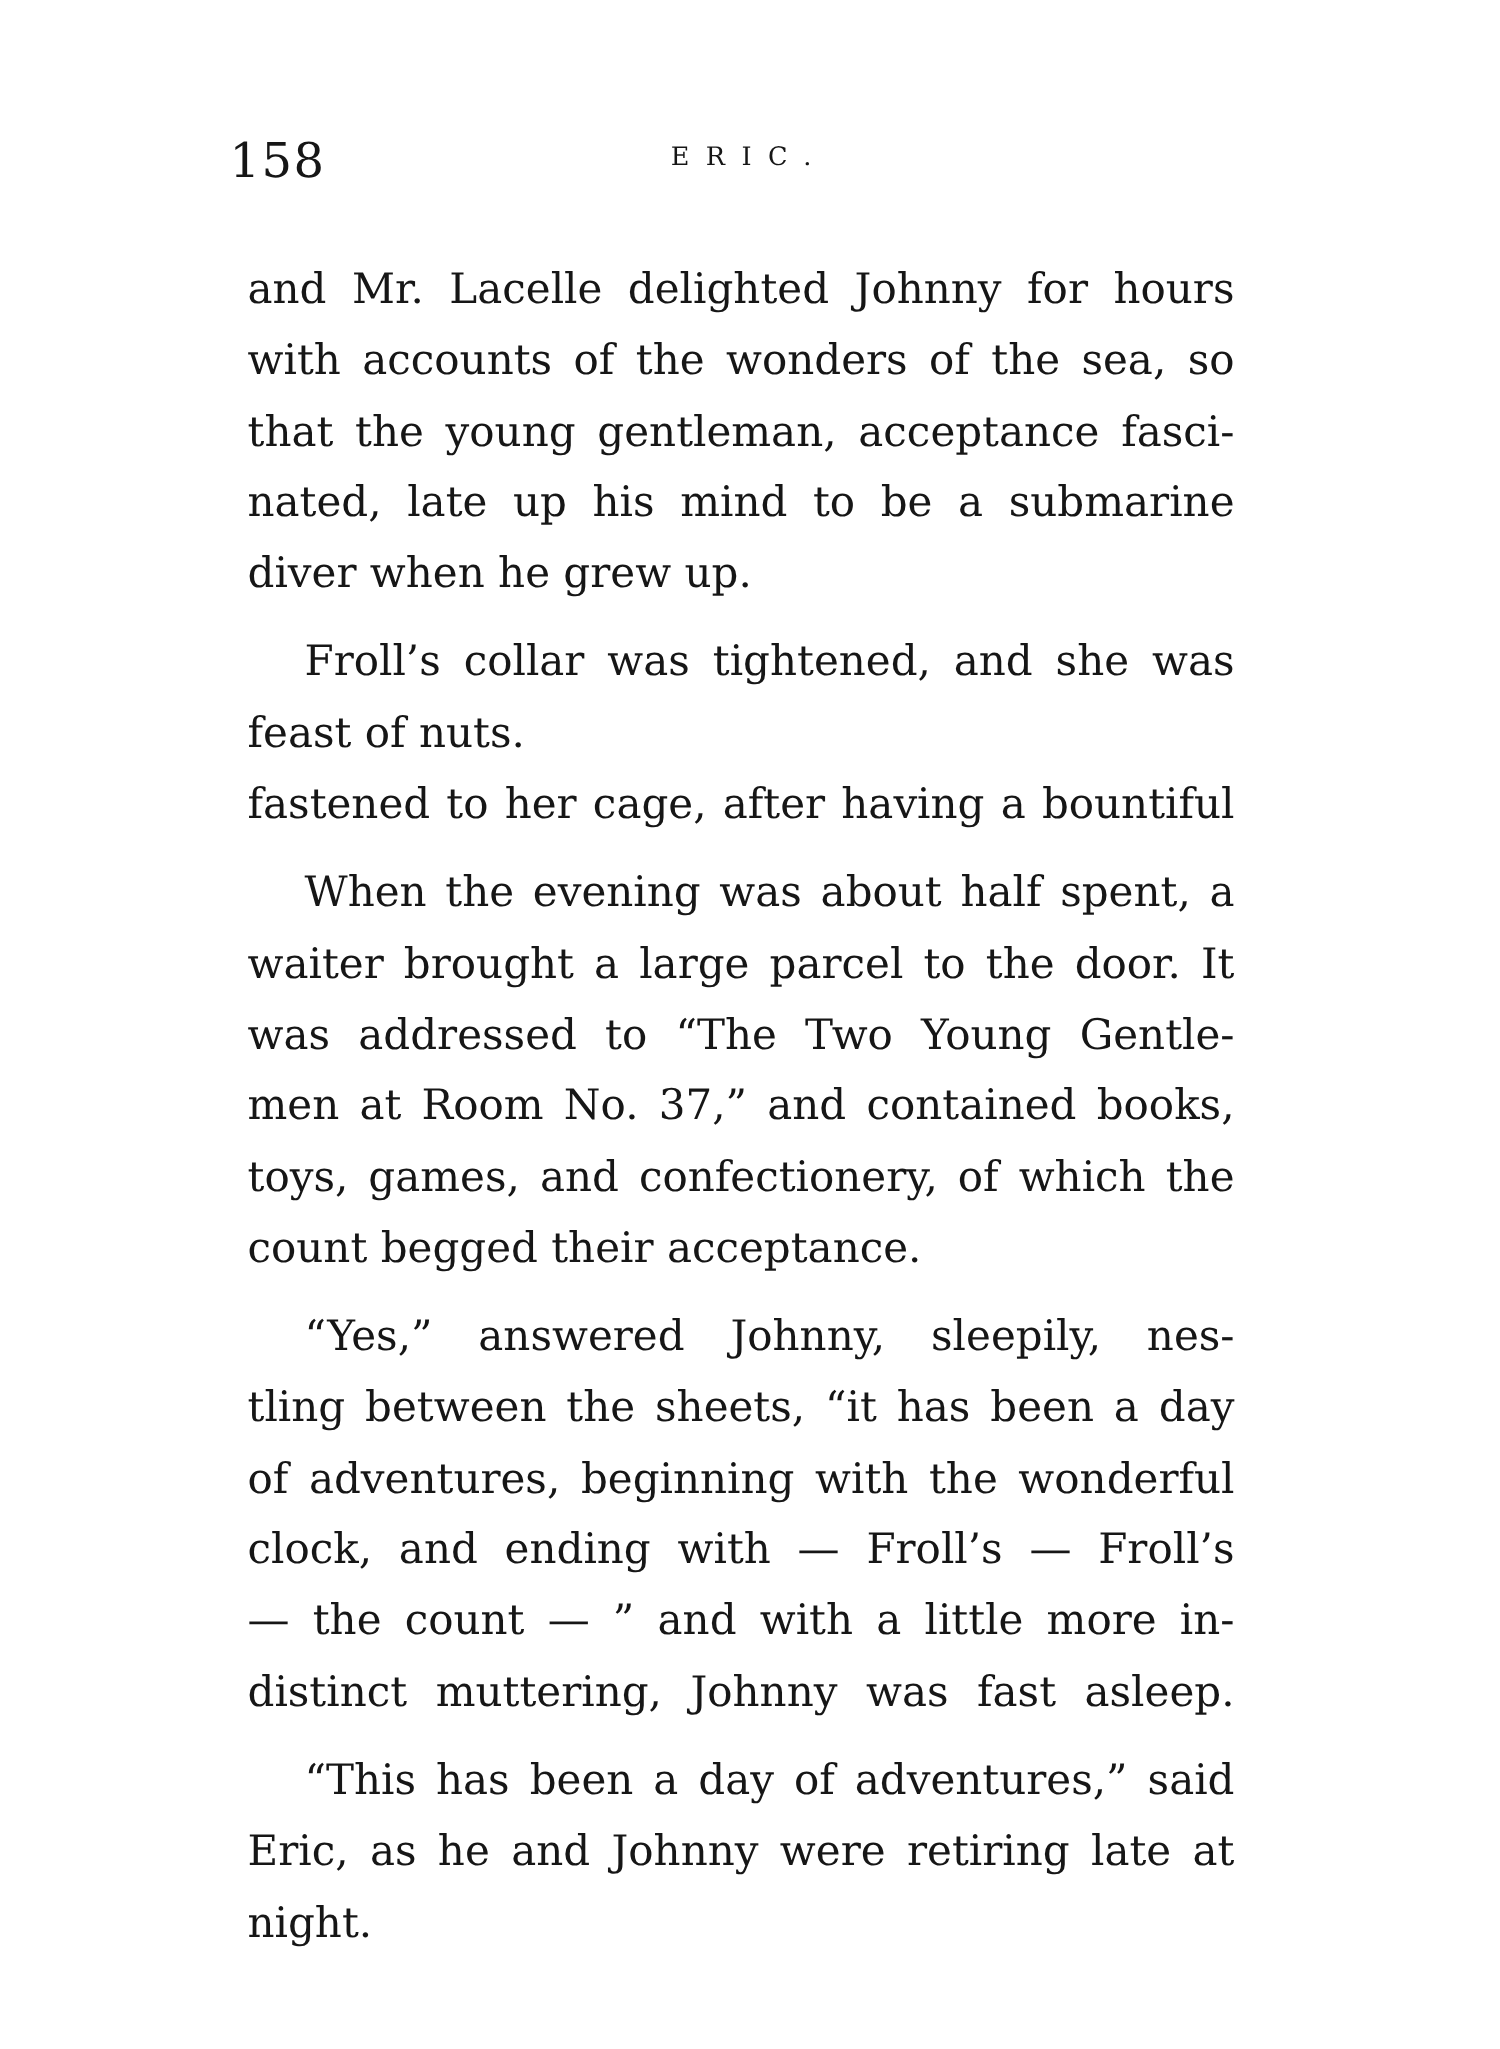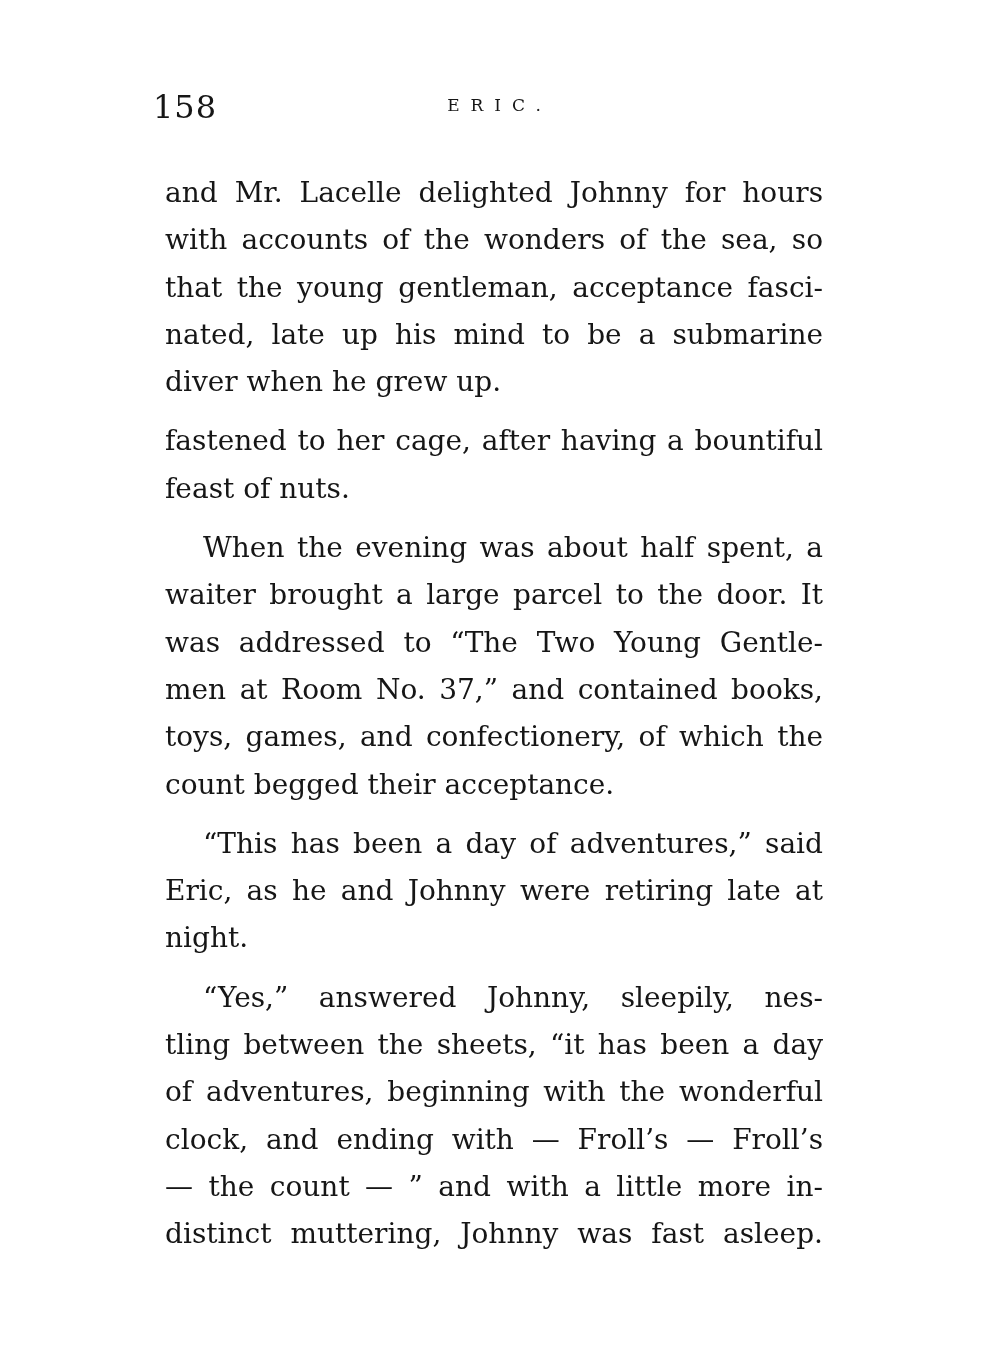--- a/index.html
+++ b/index.html
@@ -71,42 +71,43 @@
 
     <div class="para">
       <div class="line">and Mr. Lacelle delighted Johnny for hours</div>
       <div class="line">with accounts of the wonders of the sea, so</div>
       <div class="line">that the young gentleman, acceptance fasci-</div>
       <div class="line">nated, late up his mind to be a submarine</div>
       <div class="line end">diver when he grew up.</div>
     </div>
 
     <div class="para">
+      <div class="line indent">Froll’s collar was tightened, and she was</div>
+      <div class="line end">feast of nuts.</div>
       <div class="line">fastened to her cage, after having a bountiful</div>
-      <div class="line end">feast of nuts.</div>
     </div>
 
     <div class="para">
       <div class="line indent">When the evening was about half spent, a</div>
       <div class="line">waiter brought a large parcel to the door. It</div>
       <div class="line">was addressed to “The Two Young Gentle-</div>
       <div class="line">men at Room No. 37,” and contained books,</div>
       <div class="line">toys, games, and confectionery, of which the</div>
       <div class="line end">count begged their acceptance.</div>
     </div>
 
     <div class="para">
-      <div class="line indent">“This has been a day of adventures,” said</div>
-      <div class="line">Eric, as he and Johnny were retiring late at</div>
-      <div class="line end">night.</div>
-    </div>
-
-    <div class="para">
       <div class="line indent">“Yes,” answered Johnny, sleepily, nes-</div>
       <div class="line">tling between the sheets, “it has been a day</div>
       <div class="line">of adventures, beginning with the wonderful</div>
       <div class="line">clock, and ending with — Froll’s — Froll’s</div>
       <div class="line">— the count — ” and with a little more in-</div>
       <div class="line">distinct muttering, Johnny was fast asleep.</div>
     </div>
 
+    <div class="para">
+      <div class="line indent">“This has been a day of adventures,” said</div>
+      <div class="line">Eric, as he and Johnny were retiring late at</div>
+      <div class="line end">night.</div>
+    </div>
+
   </div>
 </div>
 
 </body></html>

